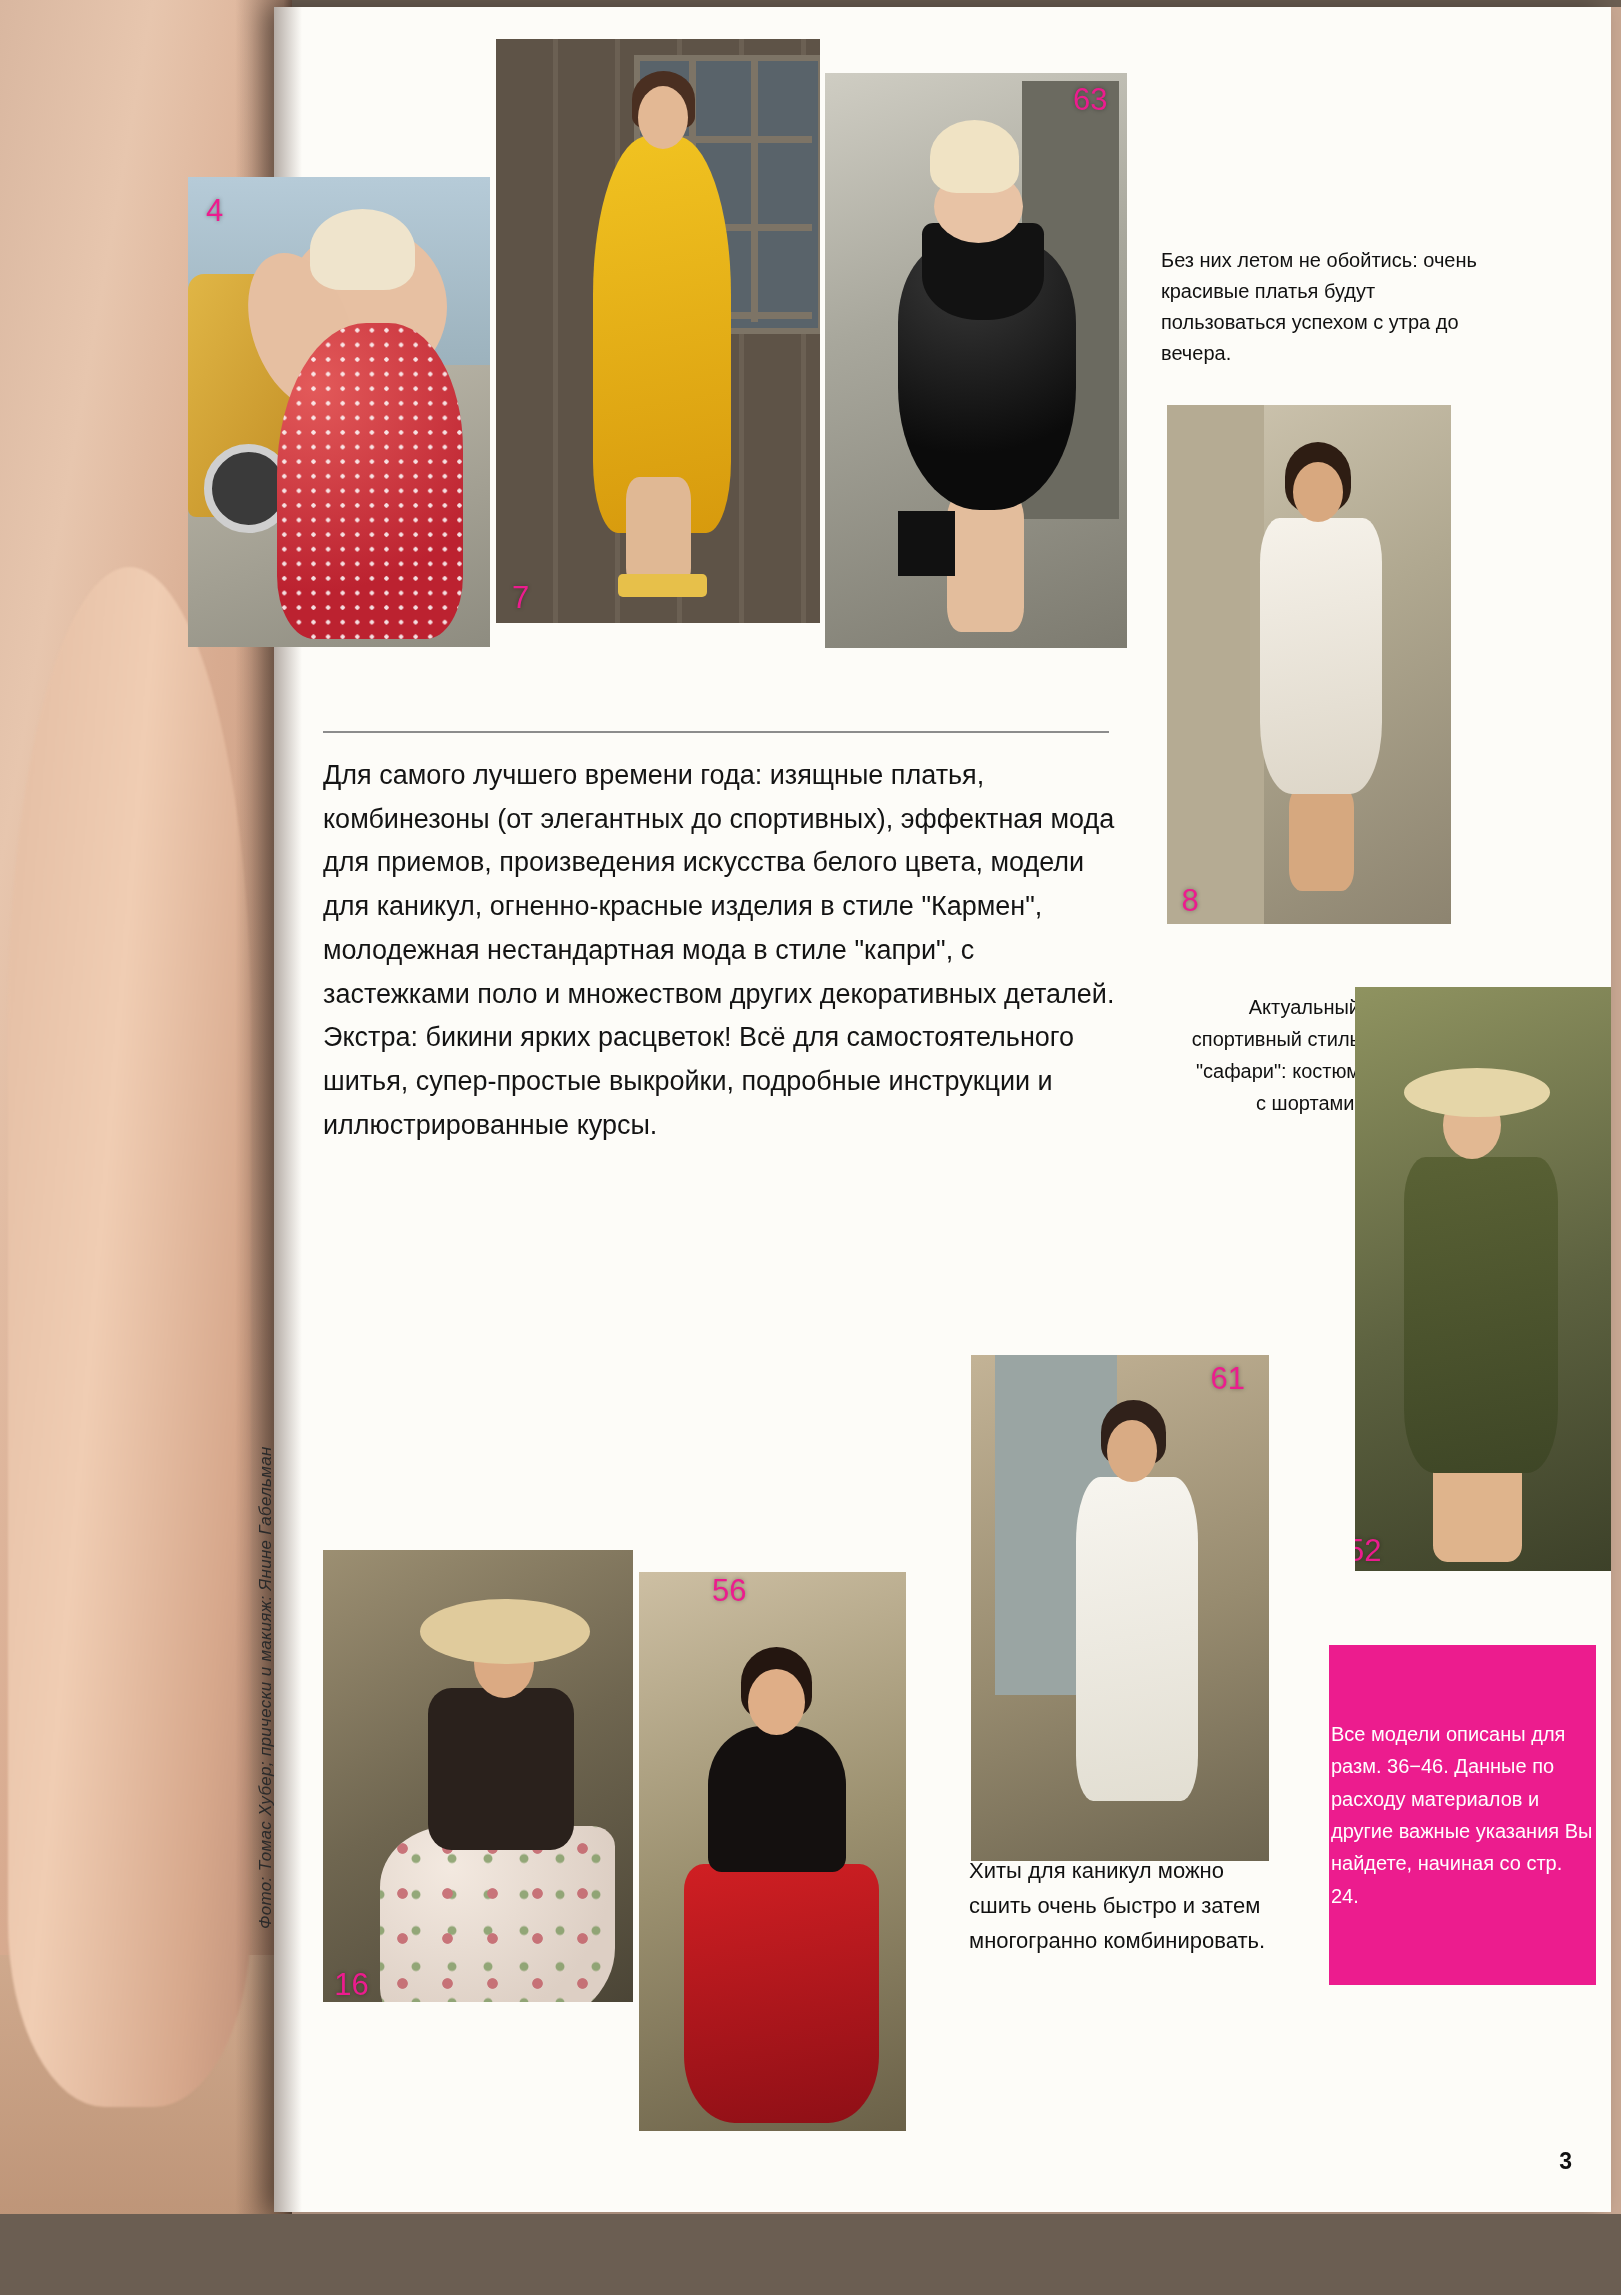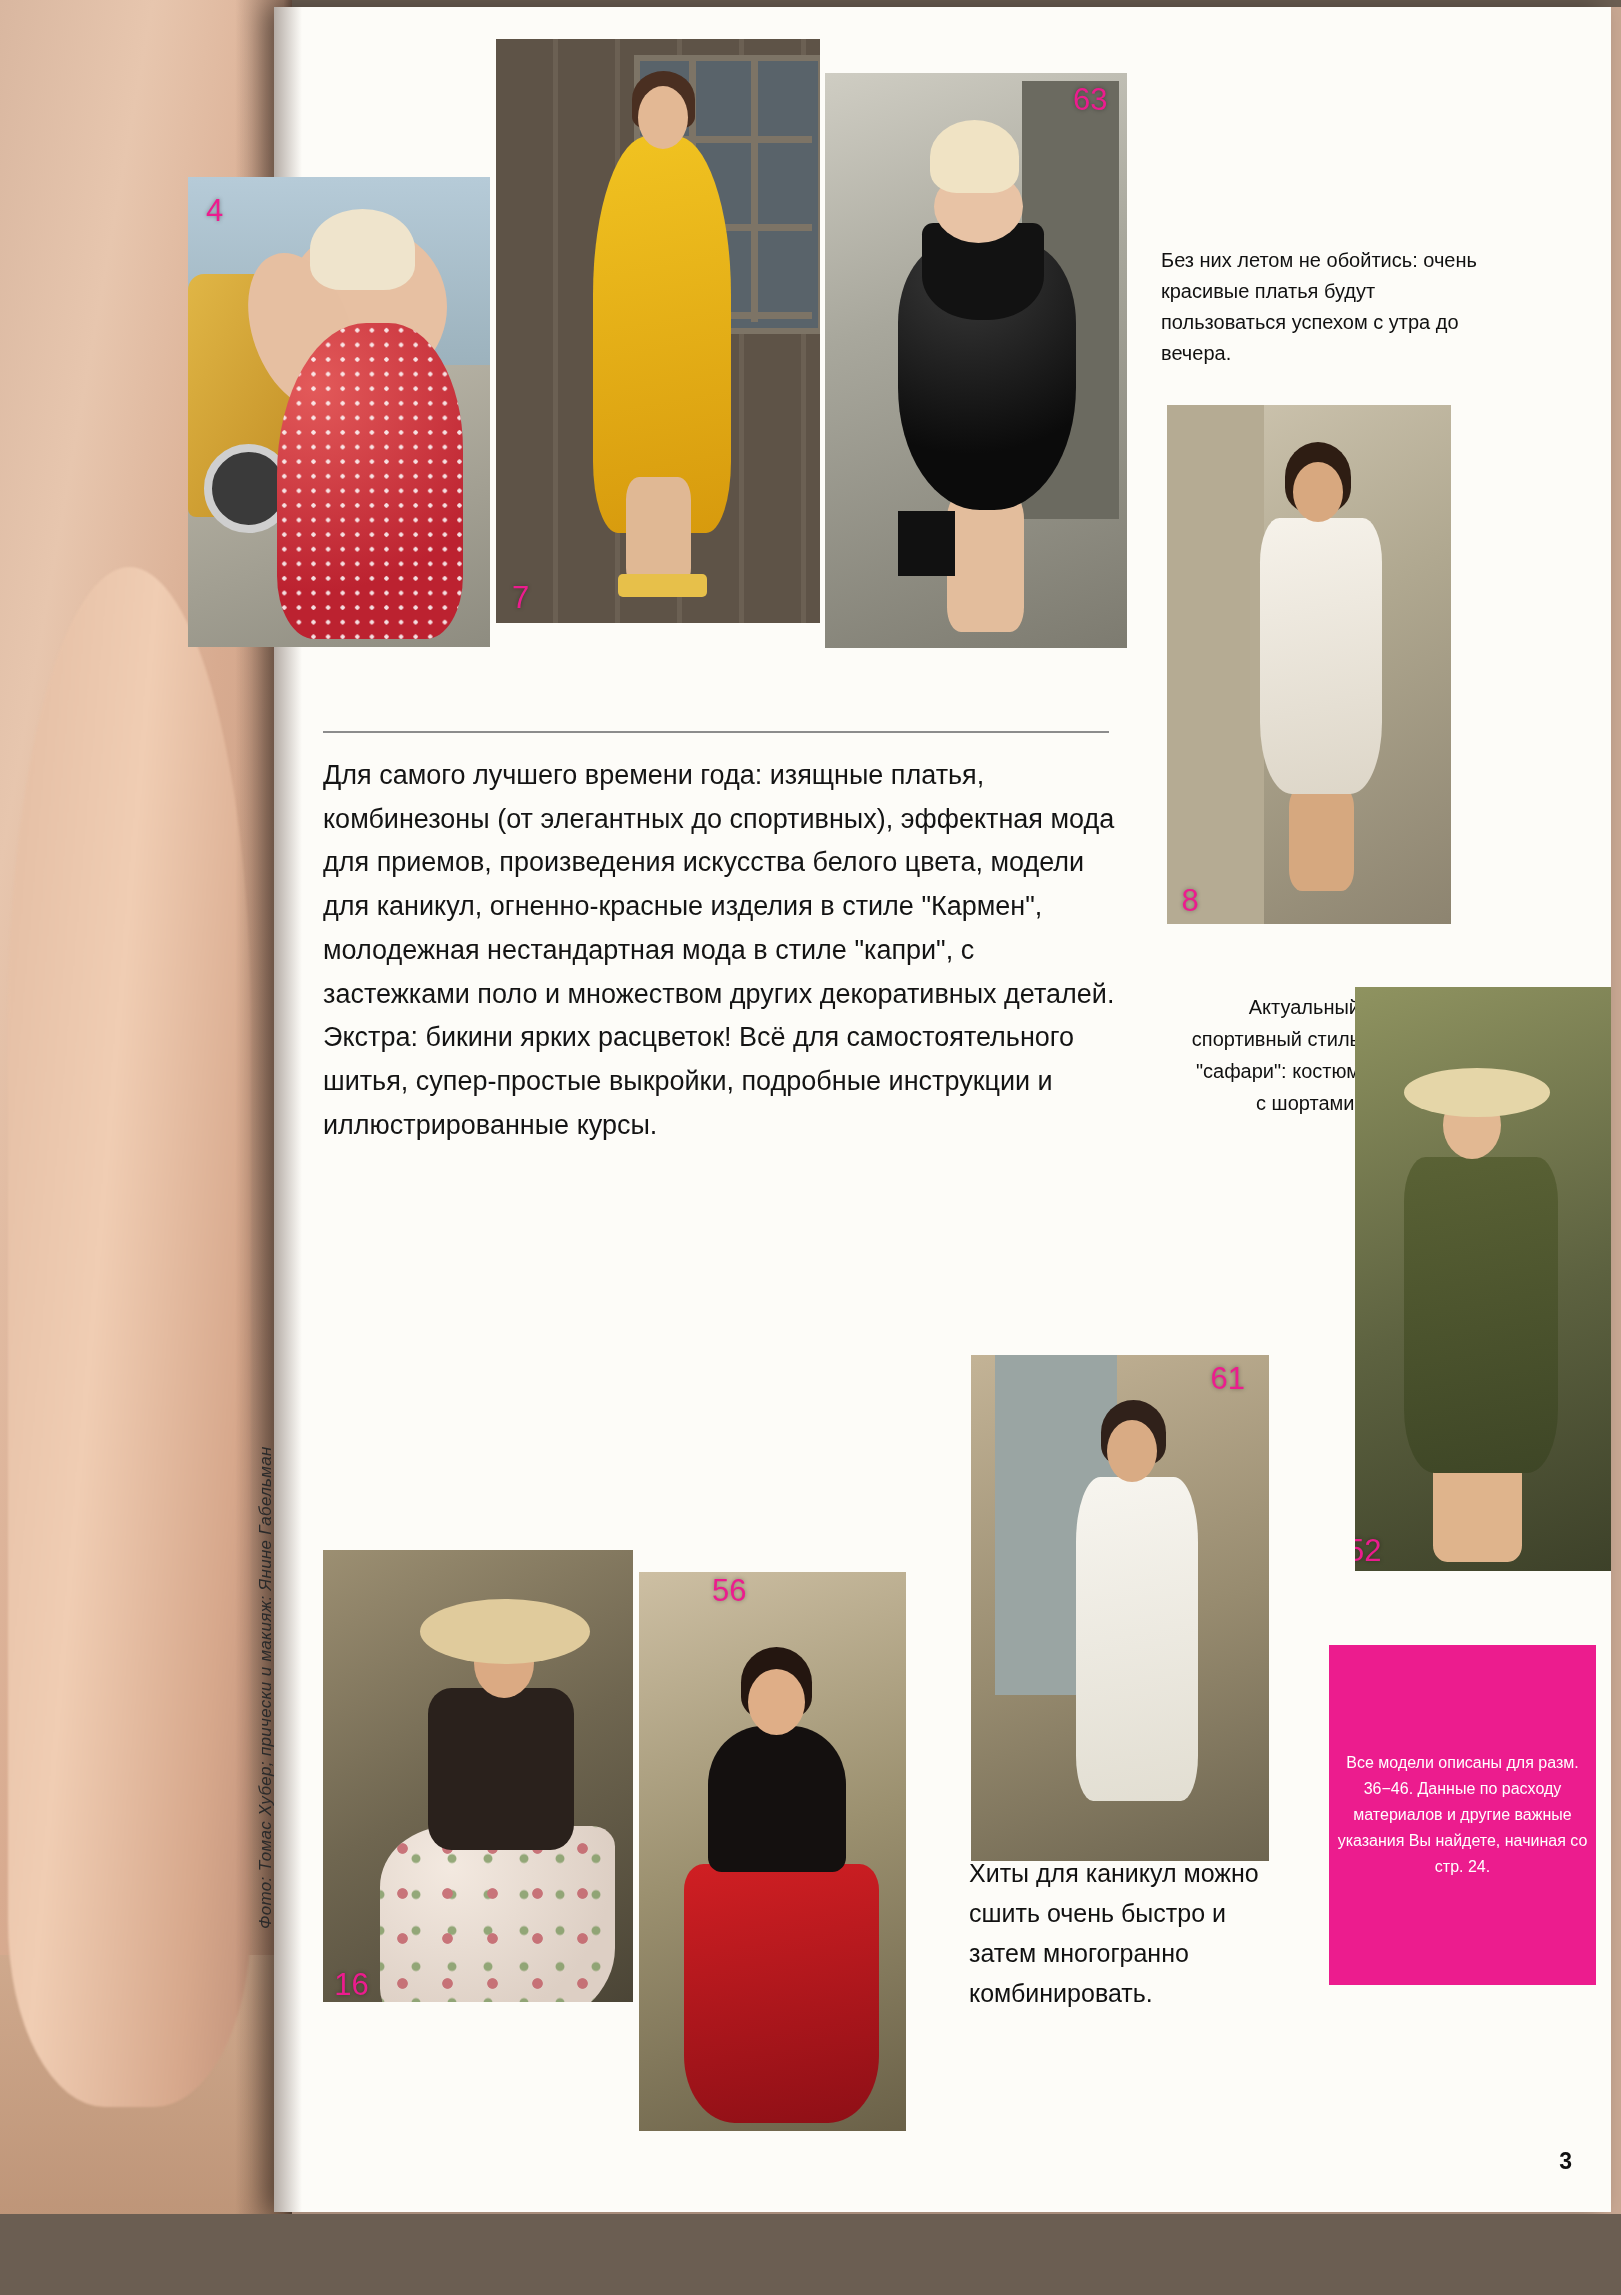--- a/index.html
+++ b/index.html
@@ -124,25 +124,25 @@
 
   .body-copy{position:absolute;left:323px;top:754px;width:794px;text-align:left;
      font-size:27px;line-height:1.62;color:#141414;}
   .body-copy p{margin:0;}
 
   .subhead{position:absolute;left:340px;top:1352px;width:640px;text-align:center;
      font-size:30px;font-weight:bold;color:#1b1b1b;line-height:1.33;}
 
   .cap-top{position:absolute;left:1161px;top:245px;width:324px;font-size:20px;line-height:1.55;color:#111;}
   .cap-safari{position:absolute;left:1190px;top:991px;width:170px;text-align:right;font-size:20px;line-height:1.6;color:#111;}
-  .cap-hits{position:absolute;left:969px;top:1853px;width:316px;font-size:25px;line-height:1.6;color:#111;}
+  .cap-hits{position:absolute;left:969px;top:1853px;width:316px;font-size:22px;line-height:1.6;color:#111;}
 
   .pink-box{position:absolute;left:1329px;top:1645px;width:267px;height:340px;background:#ec1c8e;
      display:flex;align-items:center;justify-content:center;}
-  .pink-box p{margin:0;padding:0 2px;text-align:center;color:#fff;font-size:16px;line-height:1.62;font-weight:normal;}
+  .pink-box p{margin:0;padding:0 2px;text-align:left;color:#fff;font-size:20px;line-height:1.62;font-weight:normal;}
 
   .credit{position:absolute;left:256px;top:1410px;width:32px;height:519px;
      writing-mode:vertical-rl;transform:rotate(180deg);font-style:italic;font-size:17px;color:#2a2a2a;letter-spacing:0.3px;}
 
   .folio{position:absolute;right:49px;bottom:120px;font-size:23px;font-weight:bold;color:#111;}
 
   .n4{left:18px;top:18px;}
   .n7{left:16px;bottom:9.7px;position:absolute;}
   .n63{right:19.5px;top:11.3px;}
   .n8{left:14.6px;bottom:8px;position:absolute;}

